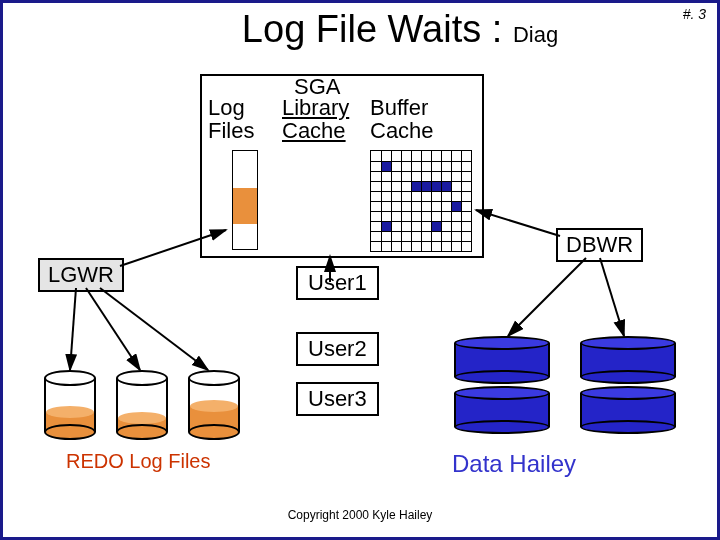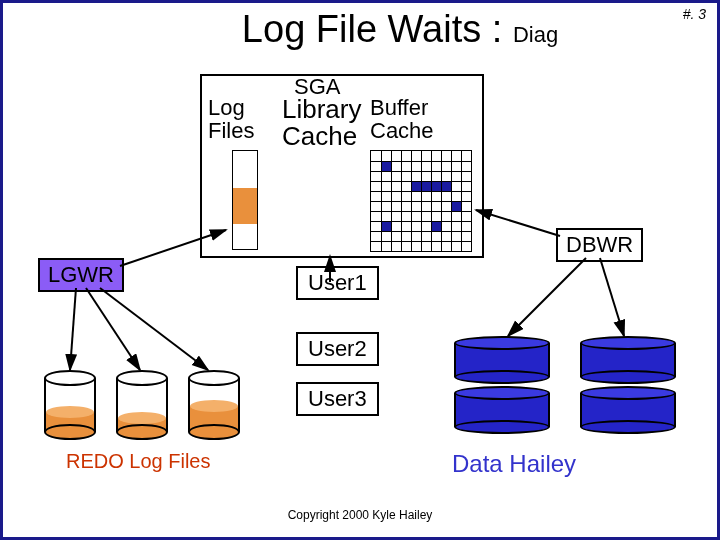--- a/index.html
+++ b/index.html
@@ -60,22 +60,23 @@
     position: absolute;
     left: 208px;
     top: 96px;
     font-size: 22px;
     line-height: 1.05;
   }
   .library-cache-label {
     position: absolute;
     left: 282px;
     top: 96px;
-    font-size: 26px;
+    font-size: 22px;
     line-height: 1.05;
+    text-decoration: underline;
   }
   .buffer-cache-label {
     position: absolute;
     left: 370px;
     top: 96px;
     font-size: 22px;
     line-height: 1.05;
   }
   
   .log-buffer-bar {
@@ -114,21 +115,21 @@
     height: 9px;
     background: #1a1aa0;
   }
   .lgwr-label {
     position: absolute;
     left: 38px;
     top: 258px;
     font-size: 22px;
     border: 2px solid #000;
     padding: 2px 8px;
-    background:#8b5cf6;
+    background:#e5e5e5;
   }
   .dbwr-label {
     position: absolute;
     left: 556px;
     top: 228px;
     font-size: 22px;
     border: 2px solid #000;
     padding: 2px 8px;
     background:#fff;
   }

